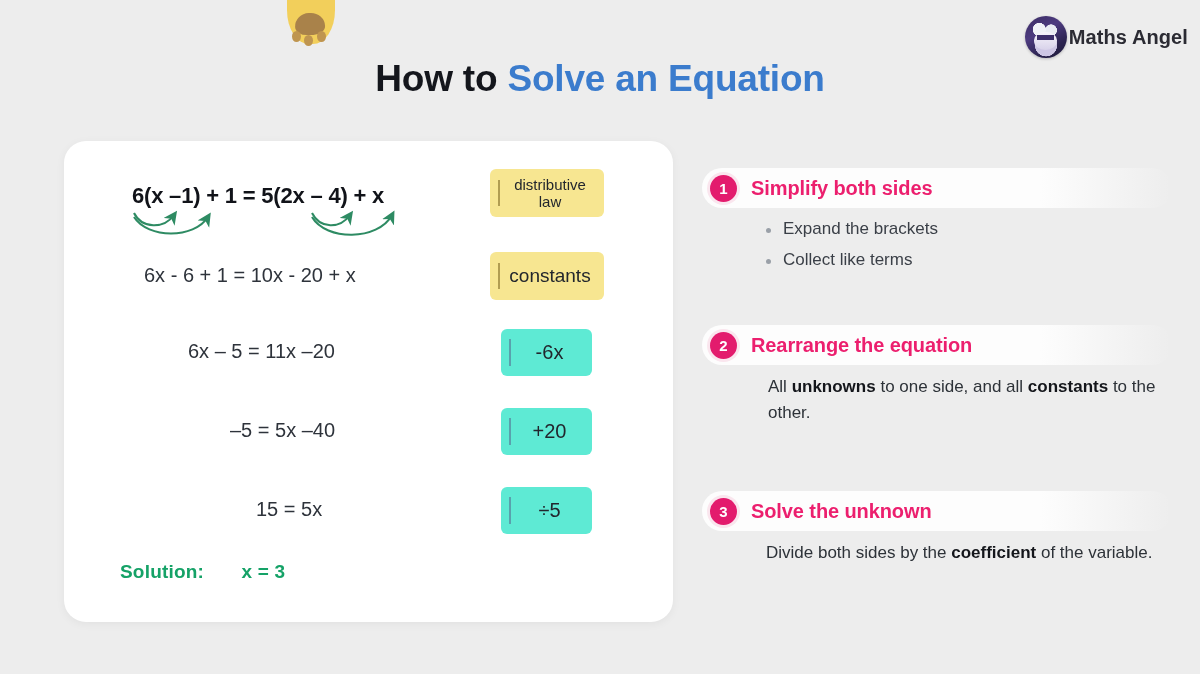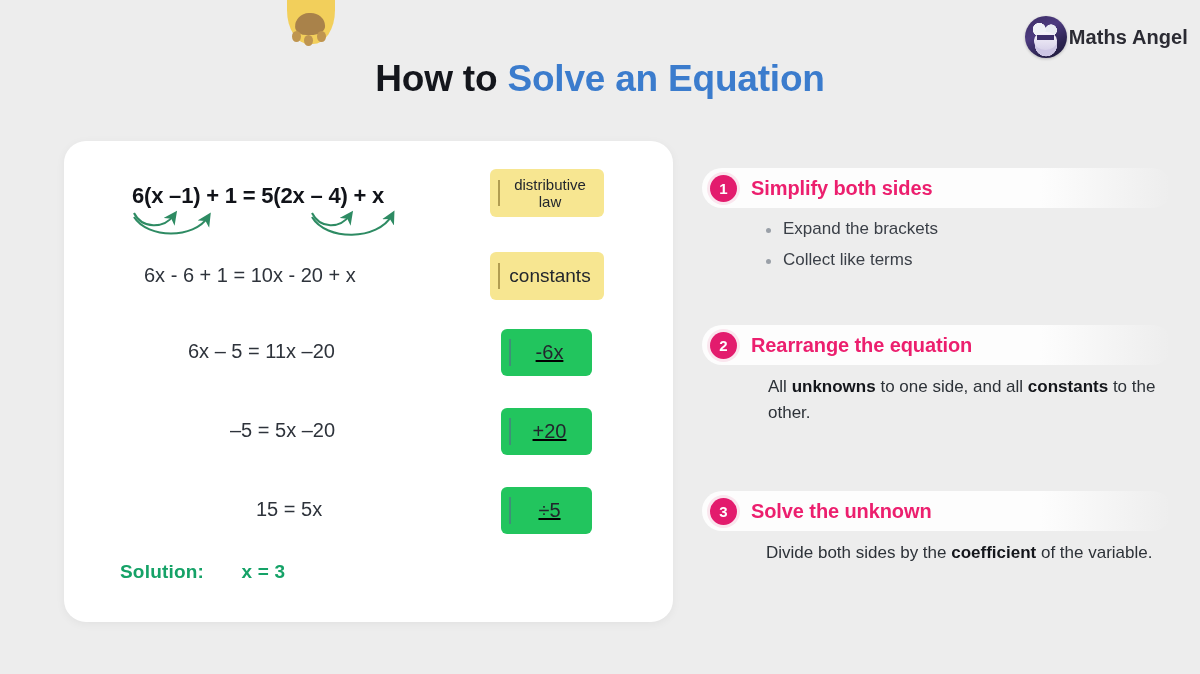--- a/index.html
+++ b/index.html
@@ -130,21 +130,21 @@
   }
   .badge.blue .rule { background: rgba(86,100,140,.55); }
   .badge-text {
     width: 100%;
     text-align: center;
     color: #22262d;
     line-height: 1.15;
     padding: 0 10px 0 2px;
   }
   .badge.yellow { background: #f7e691; }
-  .badge.blue   { background: #22c55e; text-decoration: underline; }
+  .badge.blue   { background: #5eead4; }
 
   
   .solution {
     position: absolute;
     left: 120px; top: 563px;
     font-size: 19px; font-weight: bold;
     color: #15a267; letter-spacing: .2px;
     white-space: nowrap;
   }
   .solution .sol-val { margin-left: 32px; }
@@ -248,21 +248,21 @@
 
     <div class="eq-row">
       <div class="eq plain" style="left:124px; top:199px;">6x – 5 = 11x –20</div>
       <div class="badge blue" style="left:437px; top:188px; width:91px; height:47px; font-size:20px;">
         <span class="rule"></span>
         <span class="badge-text">-6x</span>
       </div>
     </div>
 
     <div class="eq-row">
-      <div class="eq plain" style="left:166px; top:278px;">–5 = 5x –20</div>
+      <div class="eq plain" style="left:166px; top:278px;">–5 = 5x –40</div>
       <div class="badge blue" style="left:437px; top:267px; width:91px; height:47px; font-size:20px;">
         <span class="rule"></span>
         <span class="badge-text">+20</span>
       </div>
     </div>
 
     <div class="eq-row">
       <div class="eq plain" style="left:192px; top:357px;">15 = 5x</div>
       <div class="badge blue" style="left:437px; top:346px; width:91px; height:47px; font-size:20px;">
         <span class="rule"></span>

